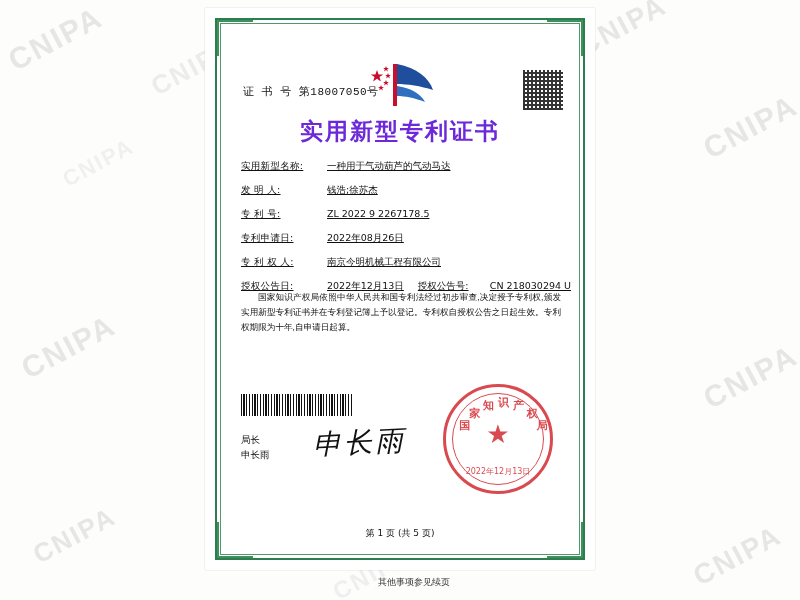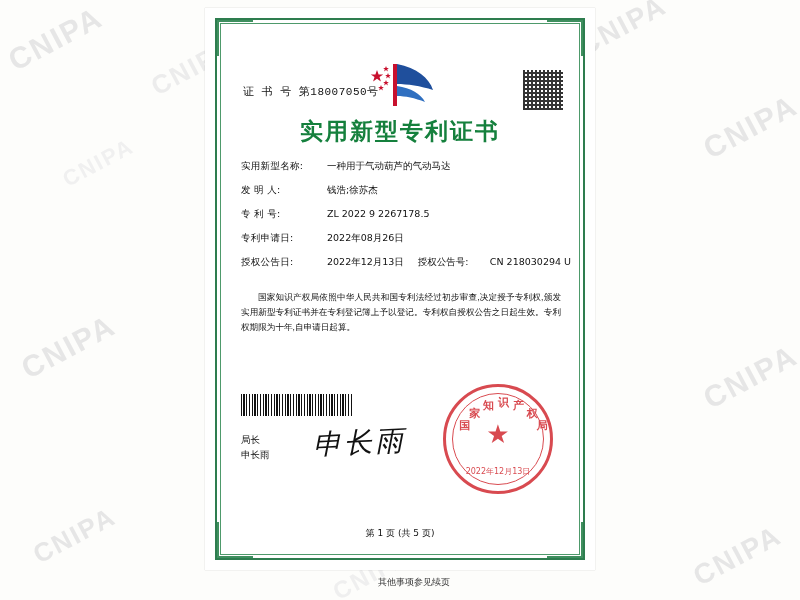--- a/index.html
+++ b/index.html
@@ -110,34 +110,35 @@
     height: 46px;
   }
 
   .title {
     position: absolute;
     left: 0; right: 0;
     top: 84px;
     text-align: center;
     font-size: 23px;
     font-weight: bold;
-    color: #15803d;
+    color: #6d28d9;
     letter-spacing: 2px;
     font-family: Liberation Mono, monospace;
   }
 
   
   .fields {
     position: absolute;
     left: 10px;
     right: 10px;
     top: 128px;
     font-size: 9.5px;
     color: #111;
     font-family: "DejaVu Sans", sans-serif;
+    text-decoration: underline;
   }
   .row {
     display: flex;
     align-items: baseline;
     margin-bottom: 11px;
     white-space: nowrap;
   }
   .row .lbl {
     width: 86px;
     flex: 0 0 86px;
@@ -332,20 +333,24 @@
         </div>
         <div class="row">
           <span class="lbl">专 利 号:</span>
           <span class="val">ZL 2022 9 2267178.5</span>
         </div>
         <div class="row">
           <span class="lbl">专利申请日:</span>
           <span class="val">2022年08月26日</span>
         </div>
         <div class="row">
+          <span class="lbl">专 利 权 人:</span>
+          <span class="val">南京今明机械工程有限公司</span>
+        </div>
+        <div class="row">
           <span class="lbl">授权公告日:</span>
           <span class="val2">2022年12月13日</span>
           <span class="lbl2">授权公告号:</span>
           <span class="val2">CN 218030294 U</span>
         </div>
       </div>
 
       <div class="paras">
         <p>国家知识产权局依照中华人民共和国专利法经过初步审查,决定授予专利权,颁发实用新型专利证书并在专利登记簿上予以登记。专利权自授权公告之日起生效。专利权期限为十年,自申请日起算。</p>
       </div>

